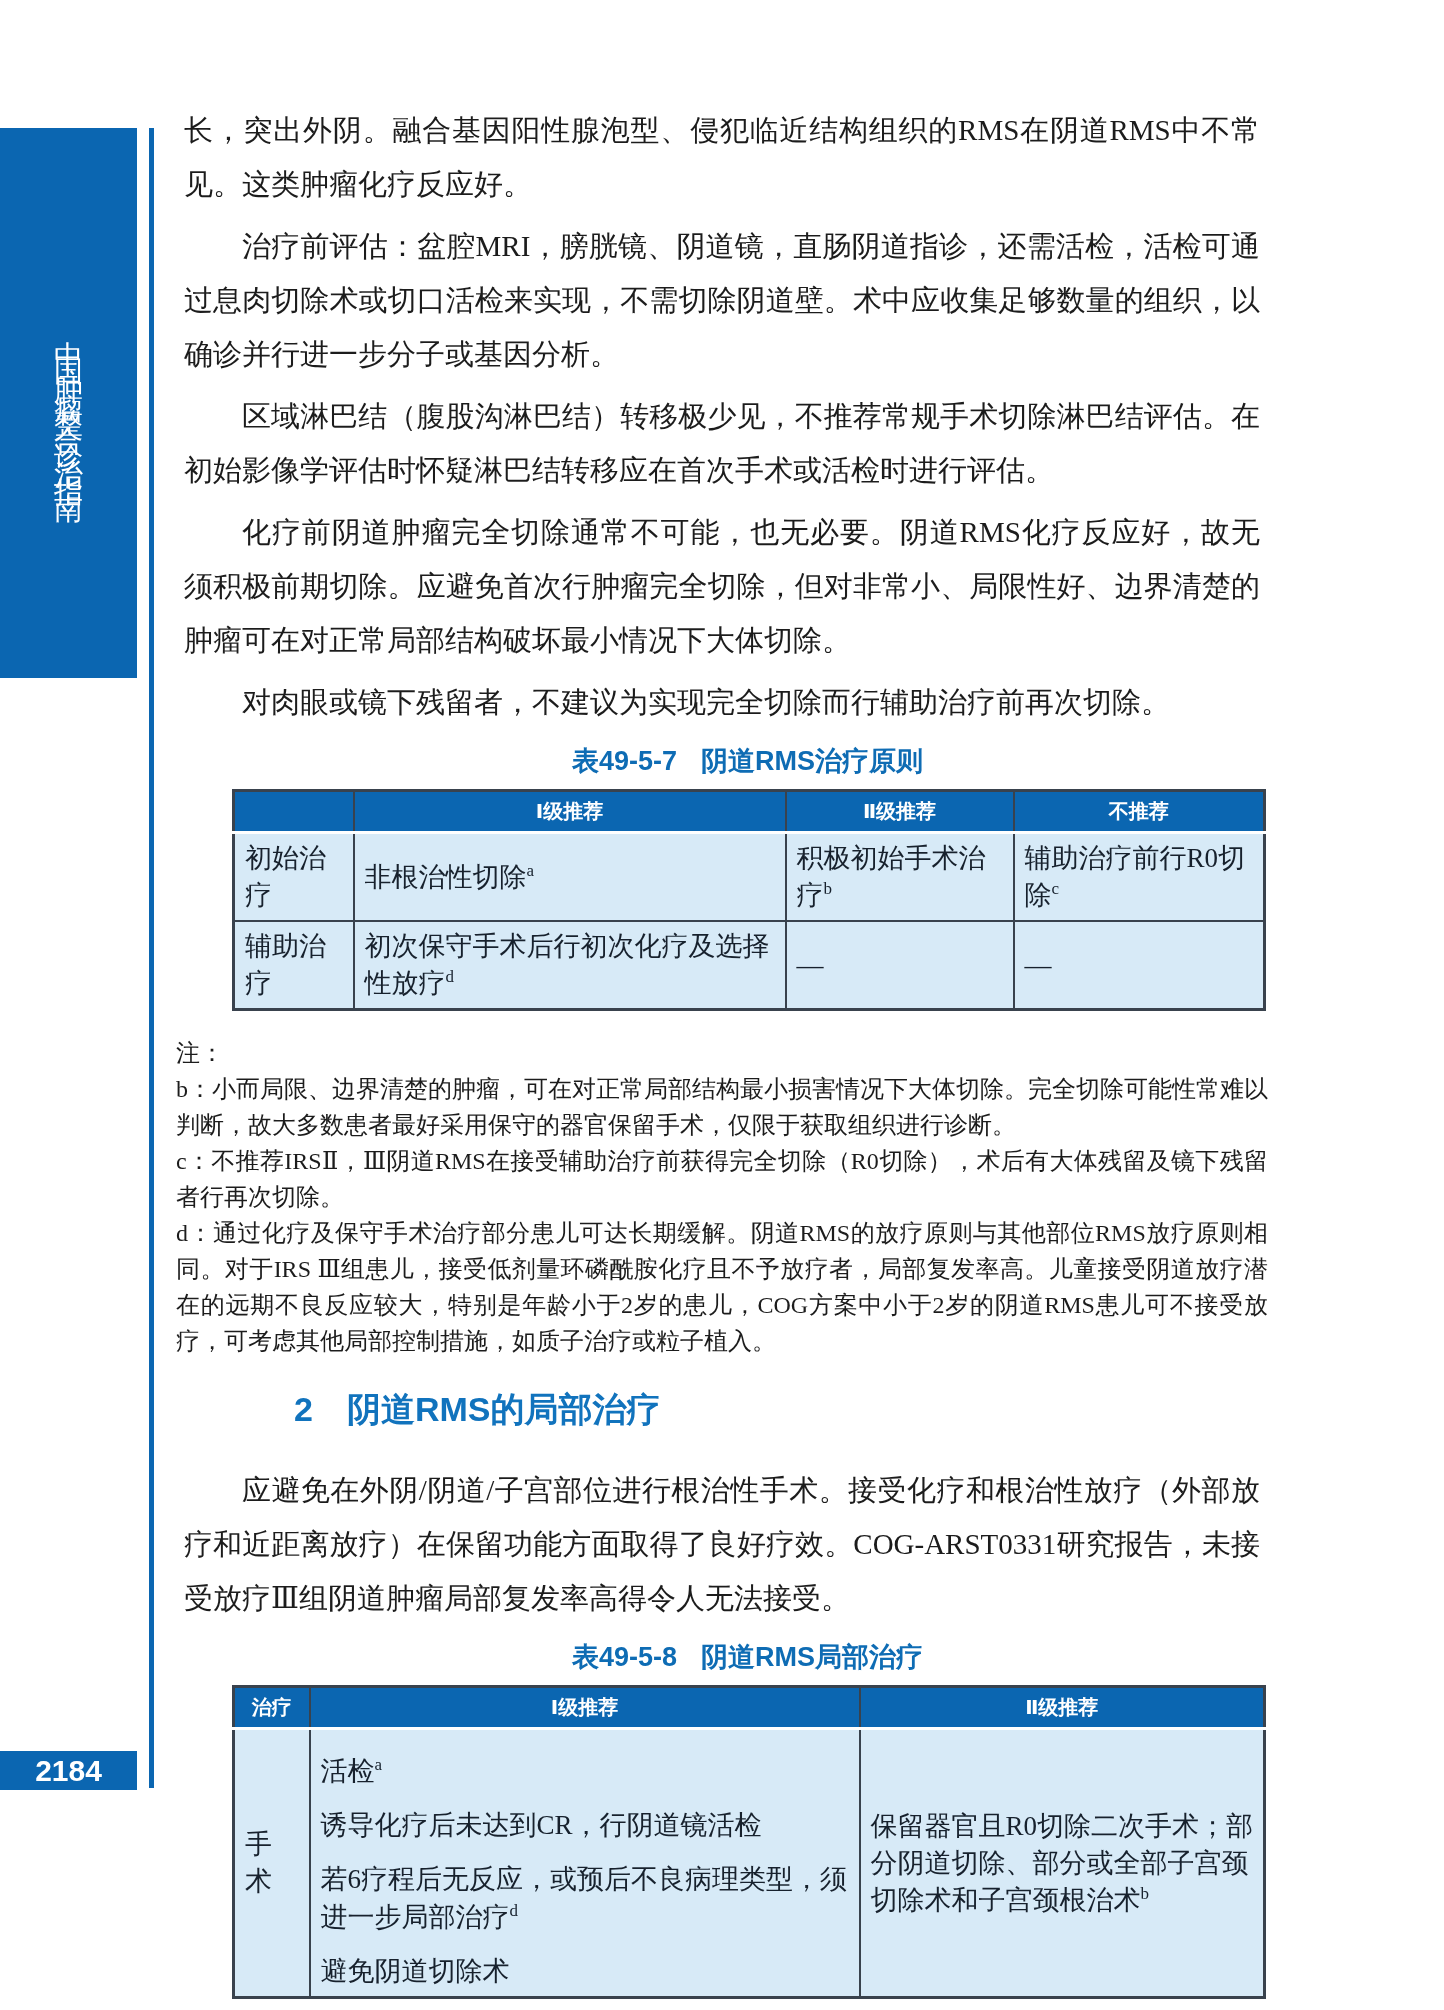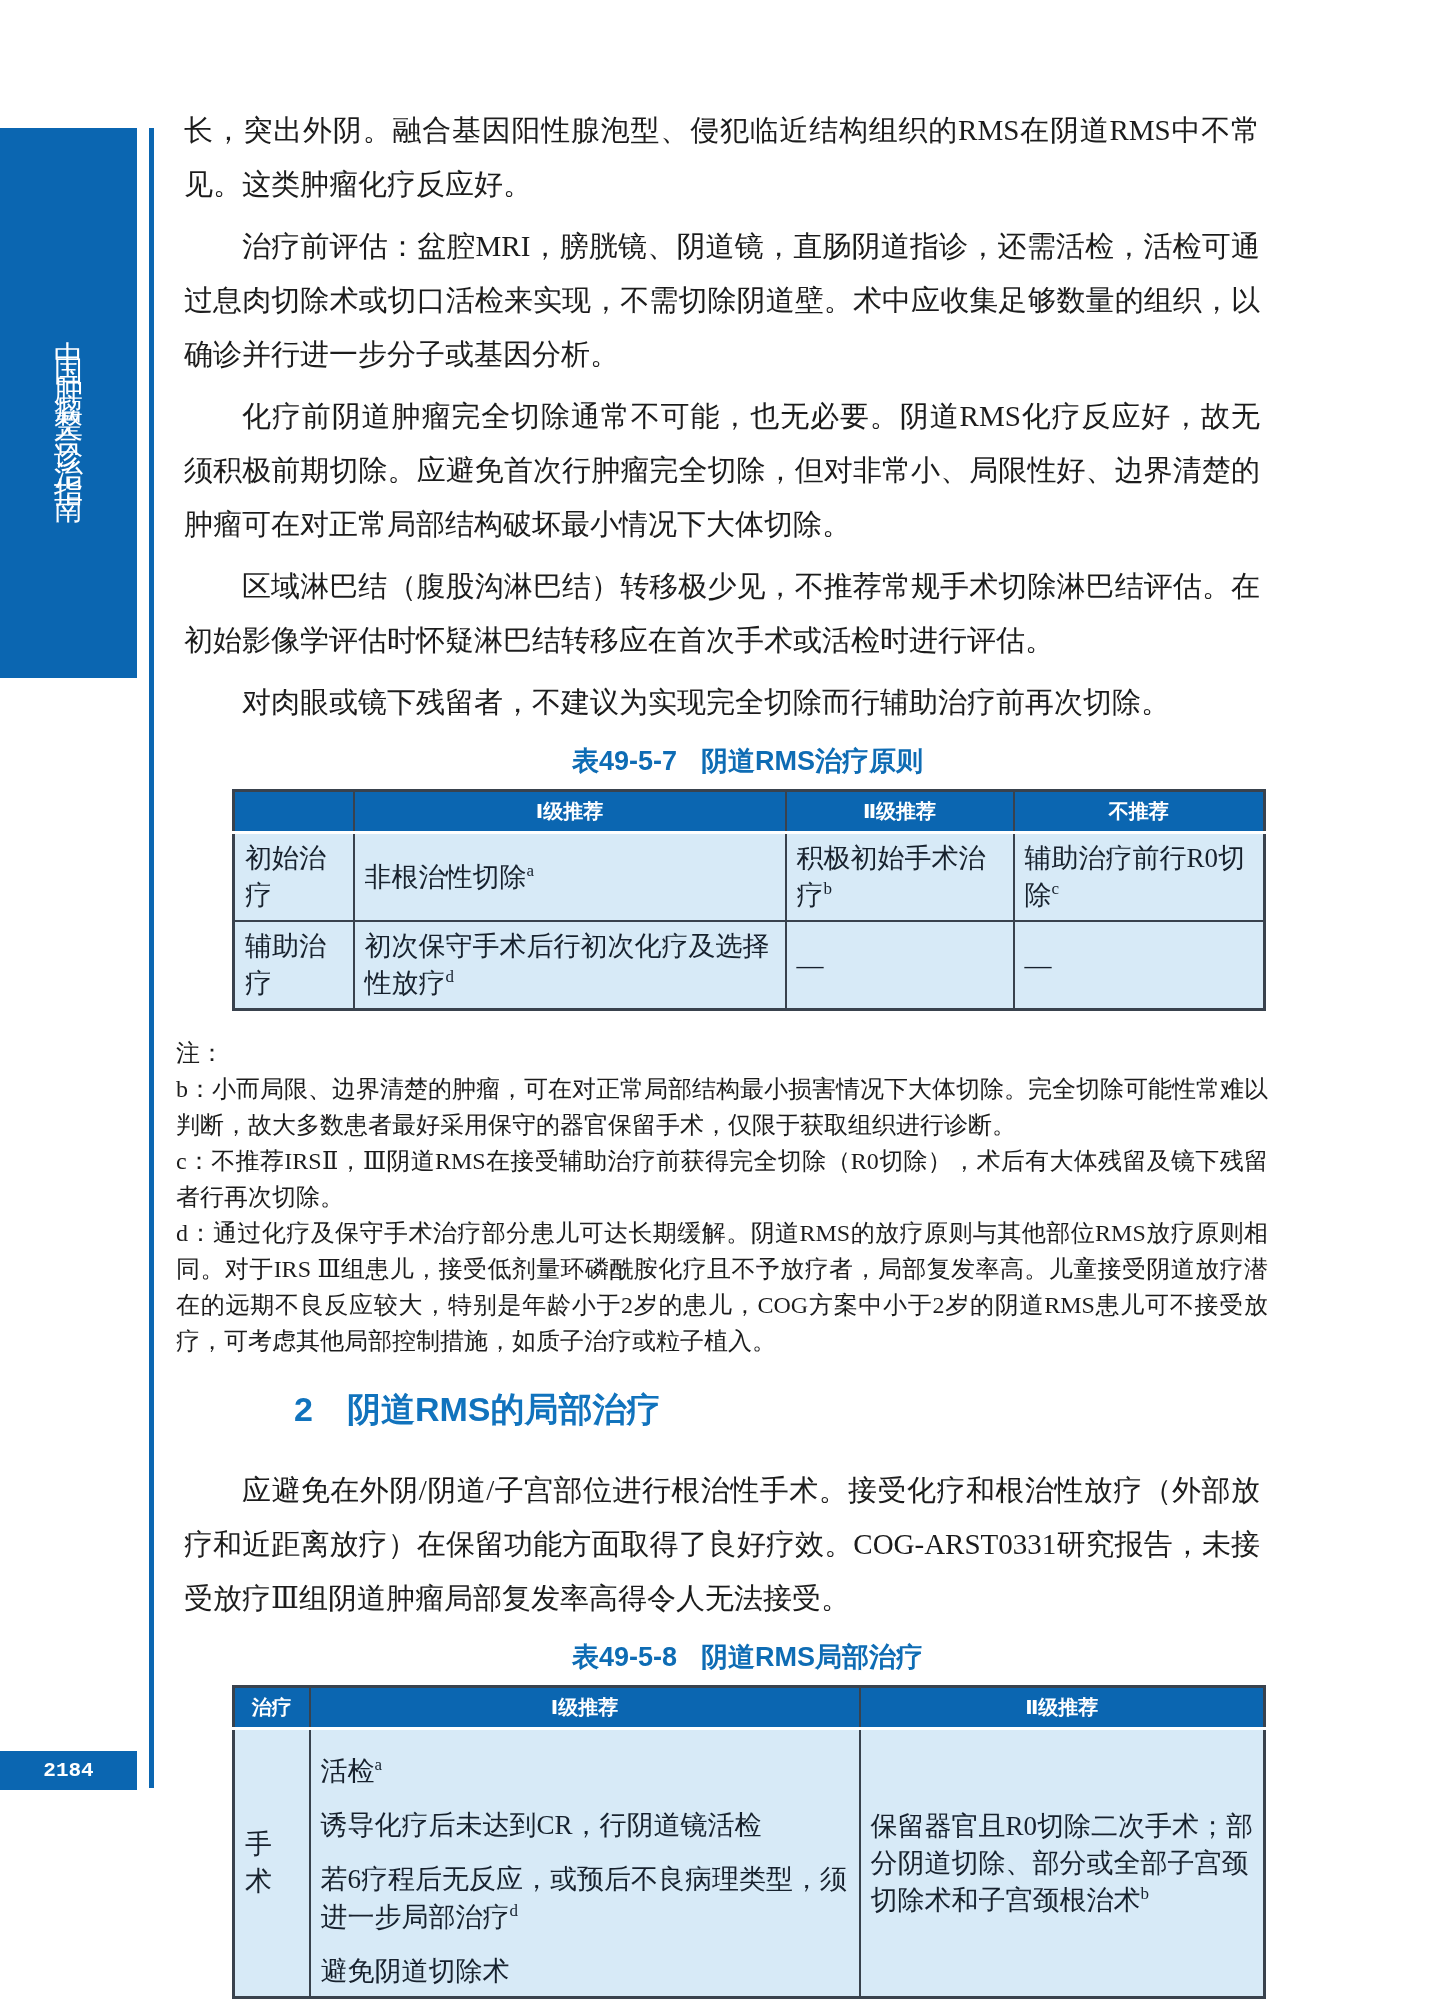--- a/index.html
+++ b/index.html
@@ -7,23 +7,23 @@
         font-family:"Liberation Serif","DejaVu Serif",serif;color:#1c1c1c;}
 
   
   .spine{position:absolute;left:0;top:128px;width:137px;height:550px;background:#0b66b1;
          display:flex;align-items:center;justify-content:center;}
   .spine-text{writing-mode:vertical-rl;text-orientation:upright;color:#ffffff;
               font-family:"Liberation Sans","DejaVu Sans",sans-serif;
               font-size:29px;letter-spacing:17px;line-height:1;}
   .vrule{position:absolute;left:149px;top:128px;width:5px;height:1660px;background:#0b66b1;}
   .page-badge{position:absolute;left:0;top:1751px;width:137px;height:39px;background:#0b66b1;
-              color:#ffffff;font-weight:bold;font-size:21px;
+              color:#ffffff;font-weight:bold;font-size:30px;
               display:flex;align-items:center;justify-content:center;
-              font-family:Liberation Mono, monospace;}
+              font-family:Liberation Sans, sans-serif;}
 
   
   .main{position:absolute;left:176px;top:95px;width:1092px;}
   .para{font-size:29px;line-height:54px;text-align:justify;margin:8px;}
   .para.indent{text-indent:58px;}
 
   
   .tbl-caption{margin:14px 0 0 56px;width:1031px;text-align:center;
                font-family:"Liberation Sans","DejaVu Sans",sans-serif;
                font-weight:bold;font-size:27px;color:#0e6cb4;}
@@ -70,22 +70,22 @@
   </div>
   <div class="vrule"></div>
   <div class="page-badge">
     <span>2184</span>
   </div>
 
   <div class="main">
 
     <p class="para">长，突出外阴。融合基因阳性腺泡型、侵犯临近结构组织的RMS在阴道RMS中不常见。这类肿瘤化疗反应好。</p>
     <p class="para indent">治疗前评估：盆腔MRI，膀胱镜、阴道镜，直肠阴道指诊，还需活检，活检可通过息肉切除术或切口活检来实现，不需切除阴道壁。术中应收集足够数量的组织，以确诊并行进一步分子或基因分析。</p>
+    <p class="para indent">区域淋巴结（腹股沟淋巴结）转移极少见，不推荐常规手术切除淋巴结评估。在初始影像学评估时怀疑淋巴结转移应在首次手术或活检时进行评估。</p>
     <p class="para indent">化疗前阴道肿瘤完全切除通常不可能，也无必要。阴道RMS化疗反应好，故无须积极前期切除。应避免首次行肿瘤完全切除，但对非常小、局限性好、边界清楚的肿瘤可在对正常局部结构破坏最小情况下大体切除。</p>
-    <p class="para indent">区域淋巴结（腹股沟淋巴结）转移极少见，不推荐常规手术切除淋巴结评估。在初始影像学评估时怀疑淋巴结转移应在首次手术或活检时进行评估。</p>
     <p class="para indent">对肉眼或镜下残留者，不建议为实现完全切除而行辅助治疗前再次切除。</p>
 
     <div class="tbl-caption">
       <span class="cap-label">表49-5-7</span><span>阴道RMS治疗原则</span>
     </div>
 
     <table class="guide">
       <colgroup>
           <col style="width:120px">
           <col style="width:432px">

